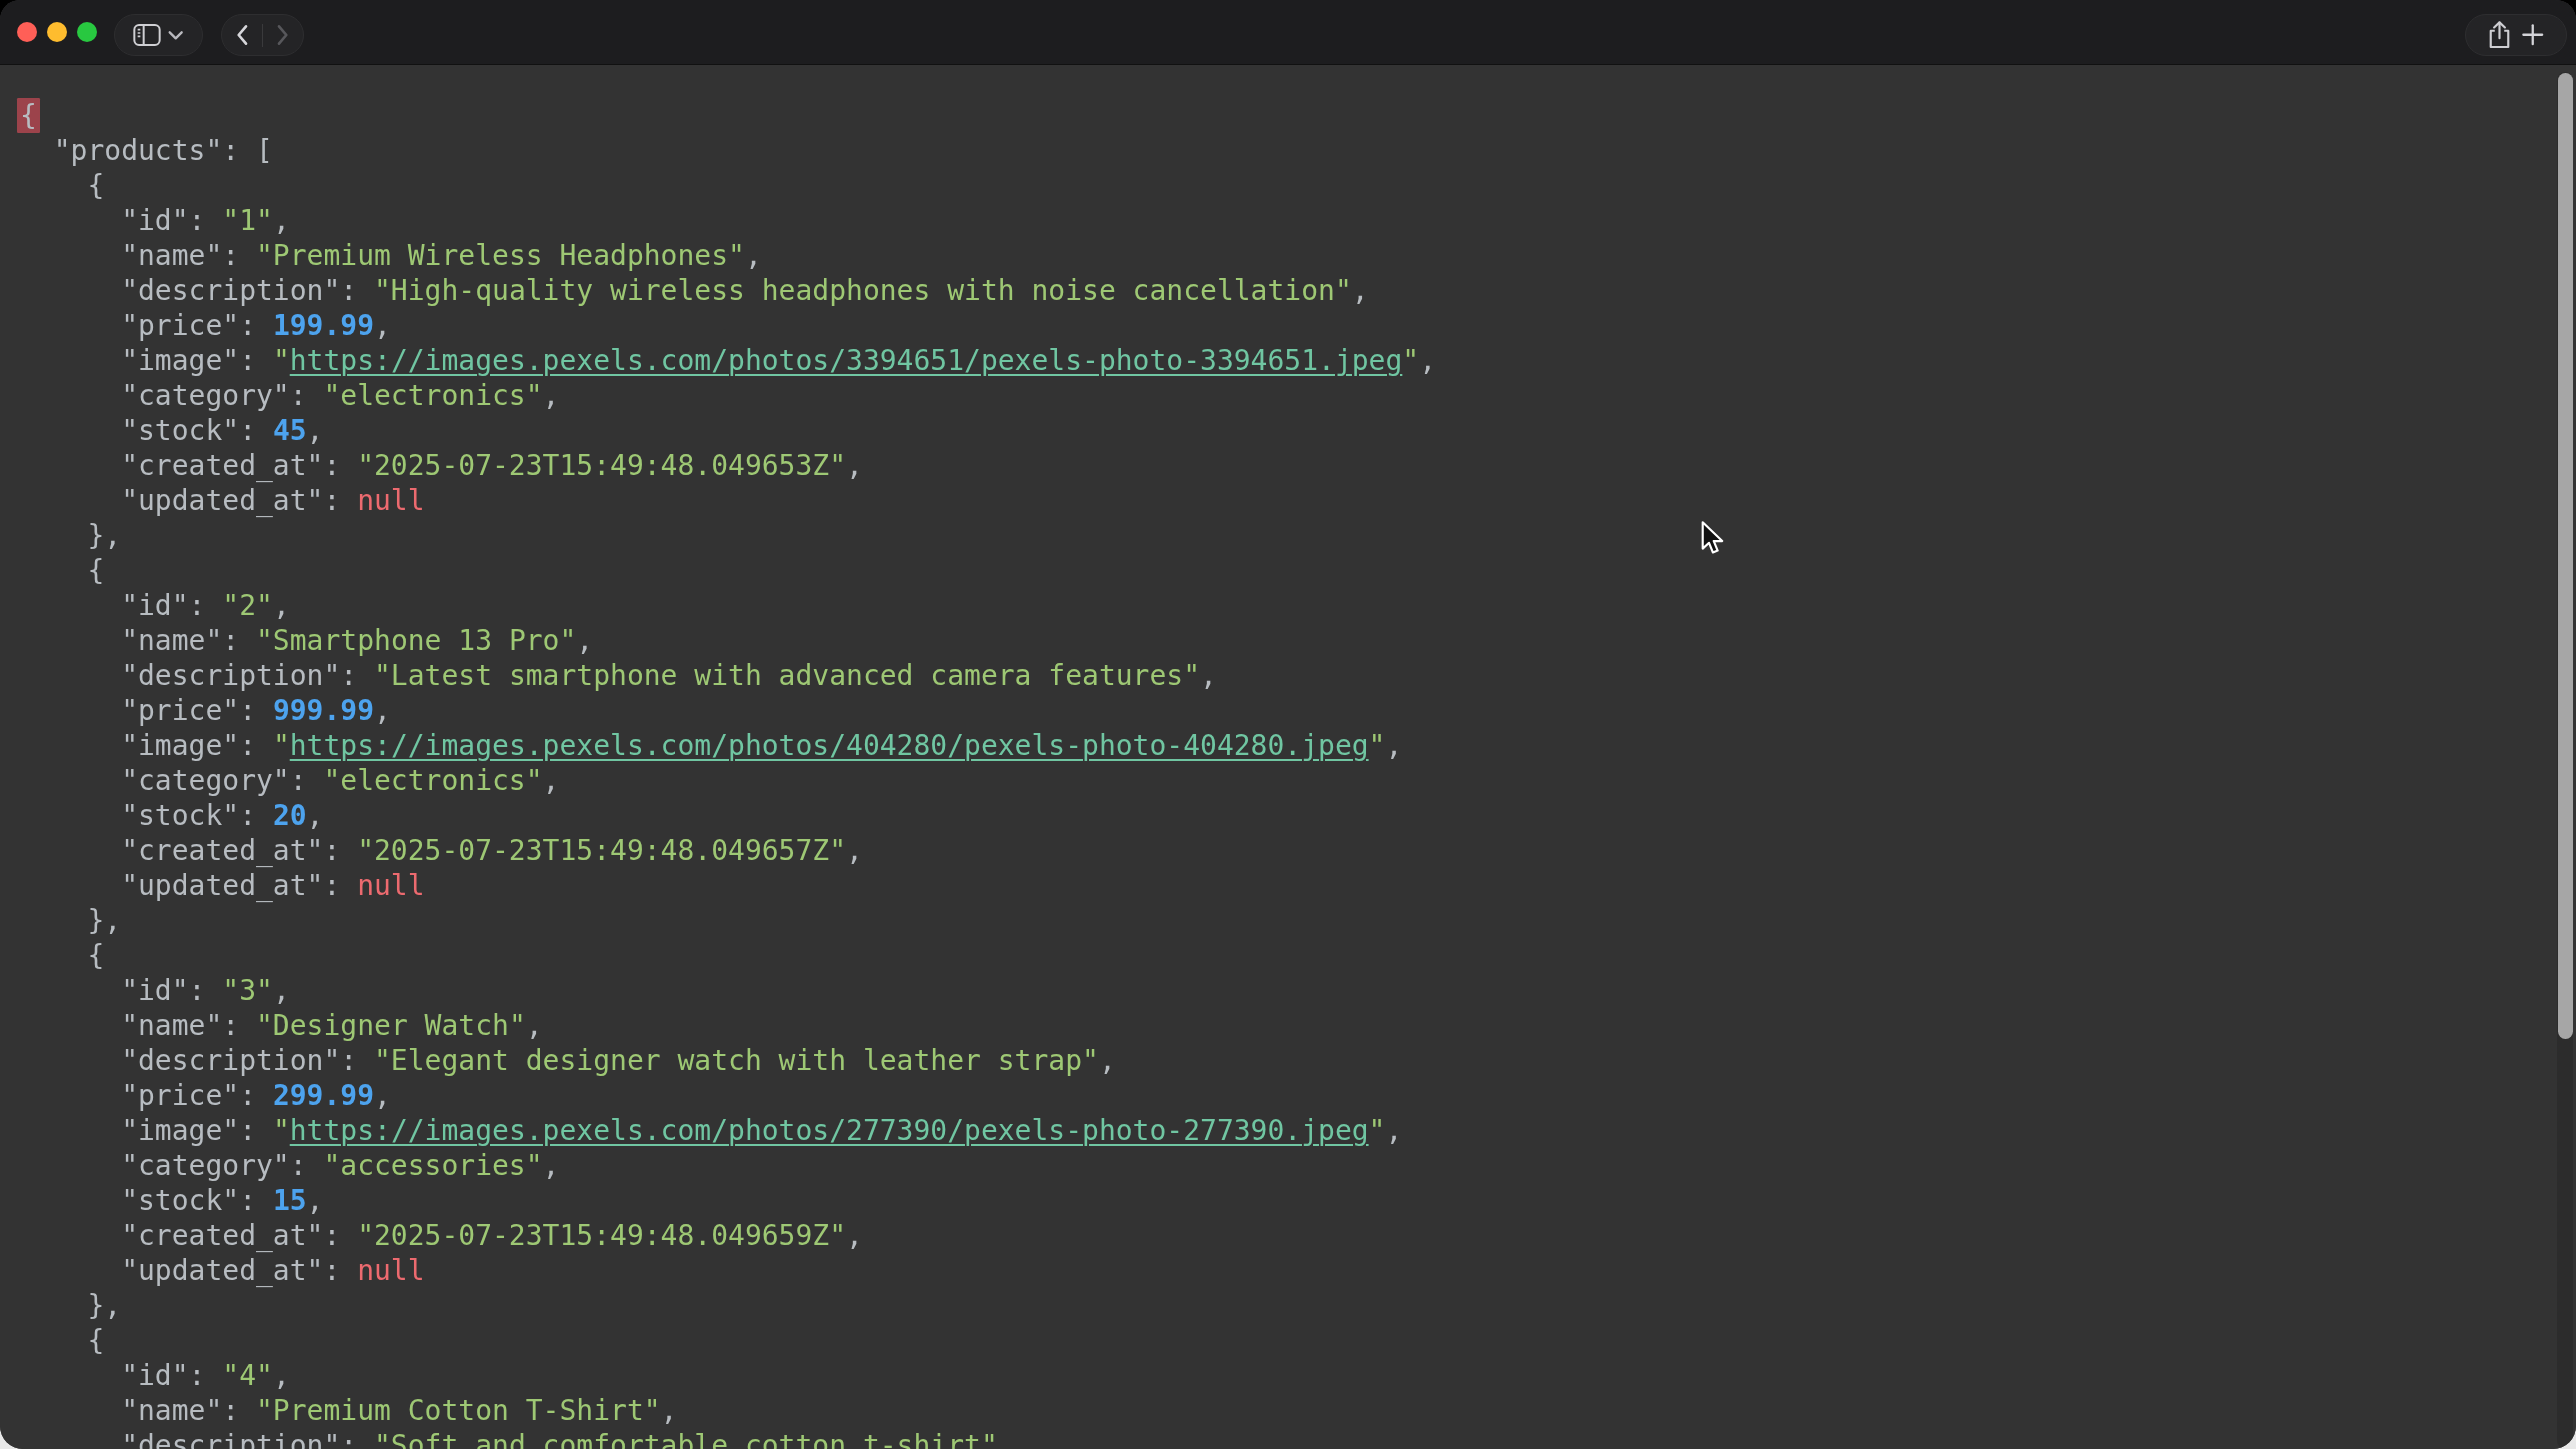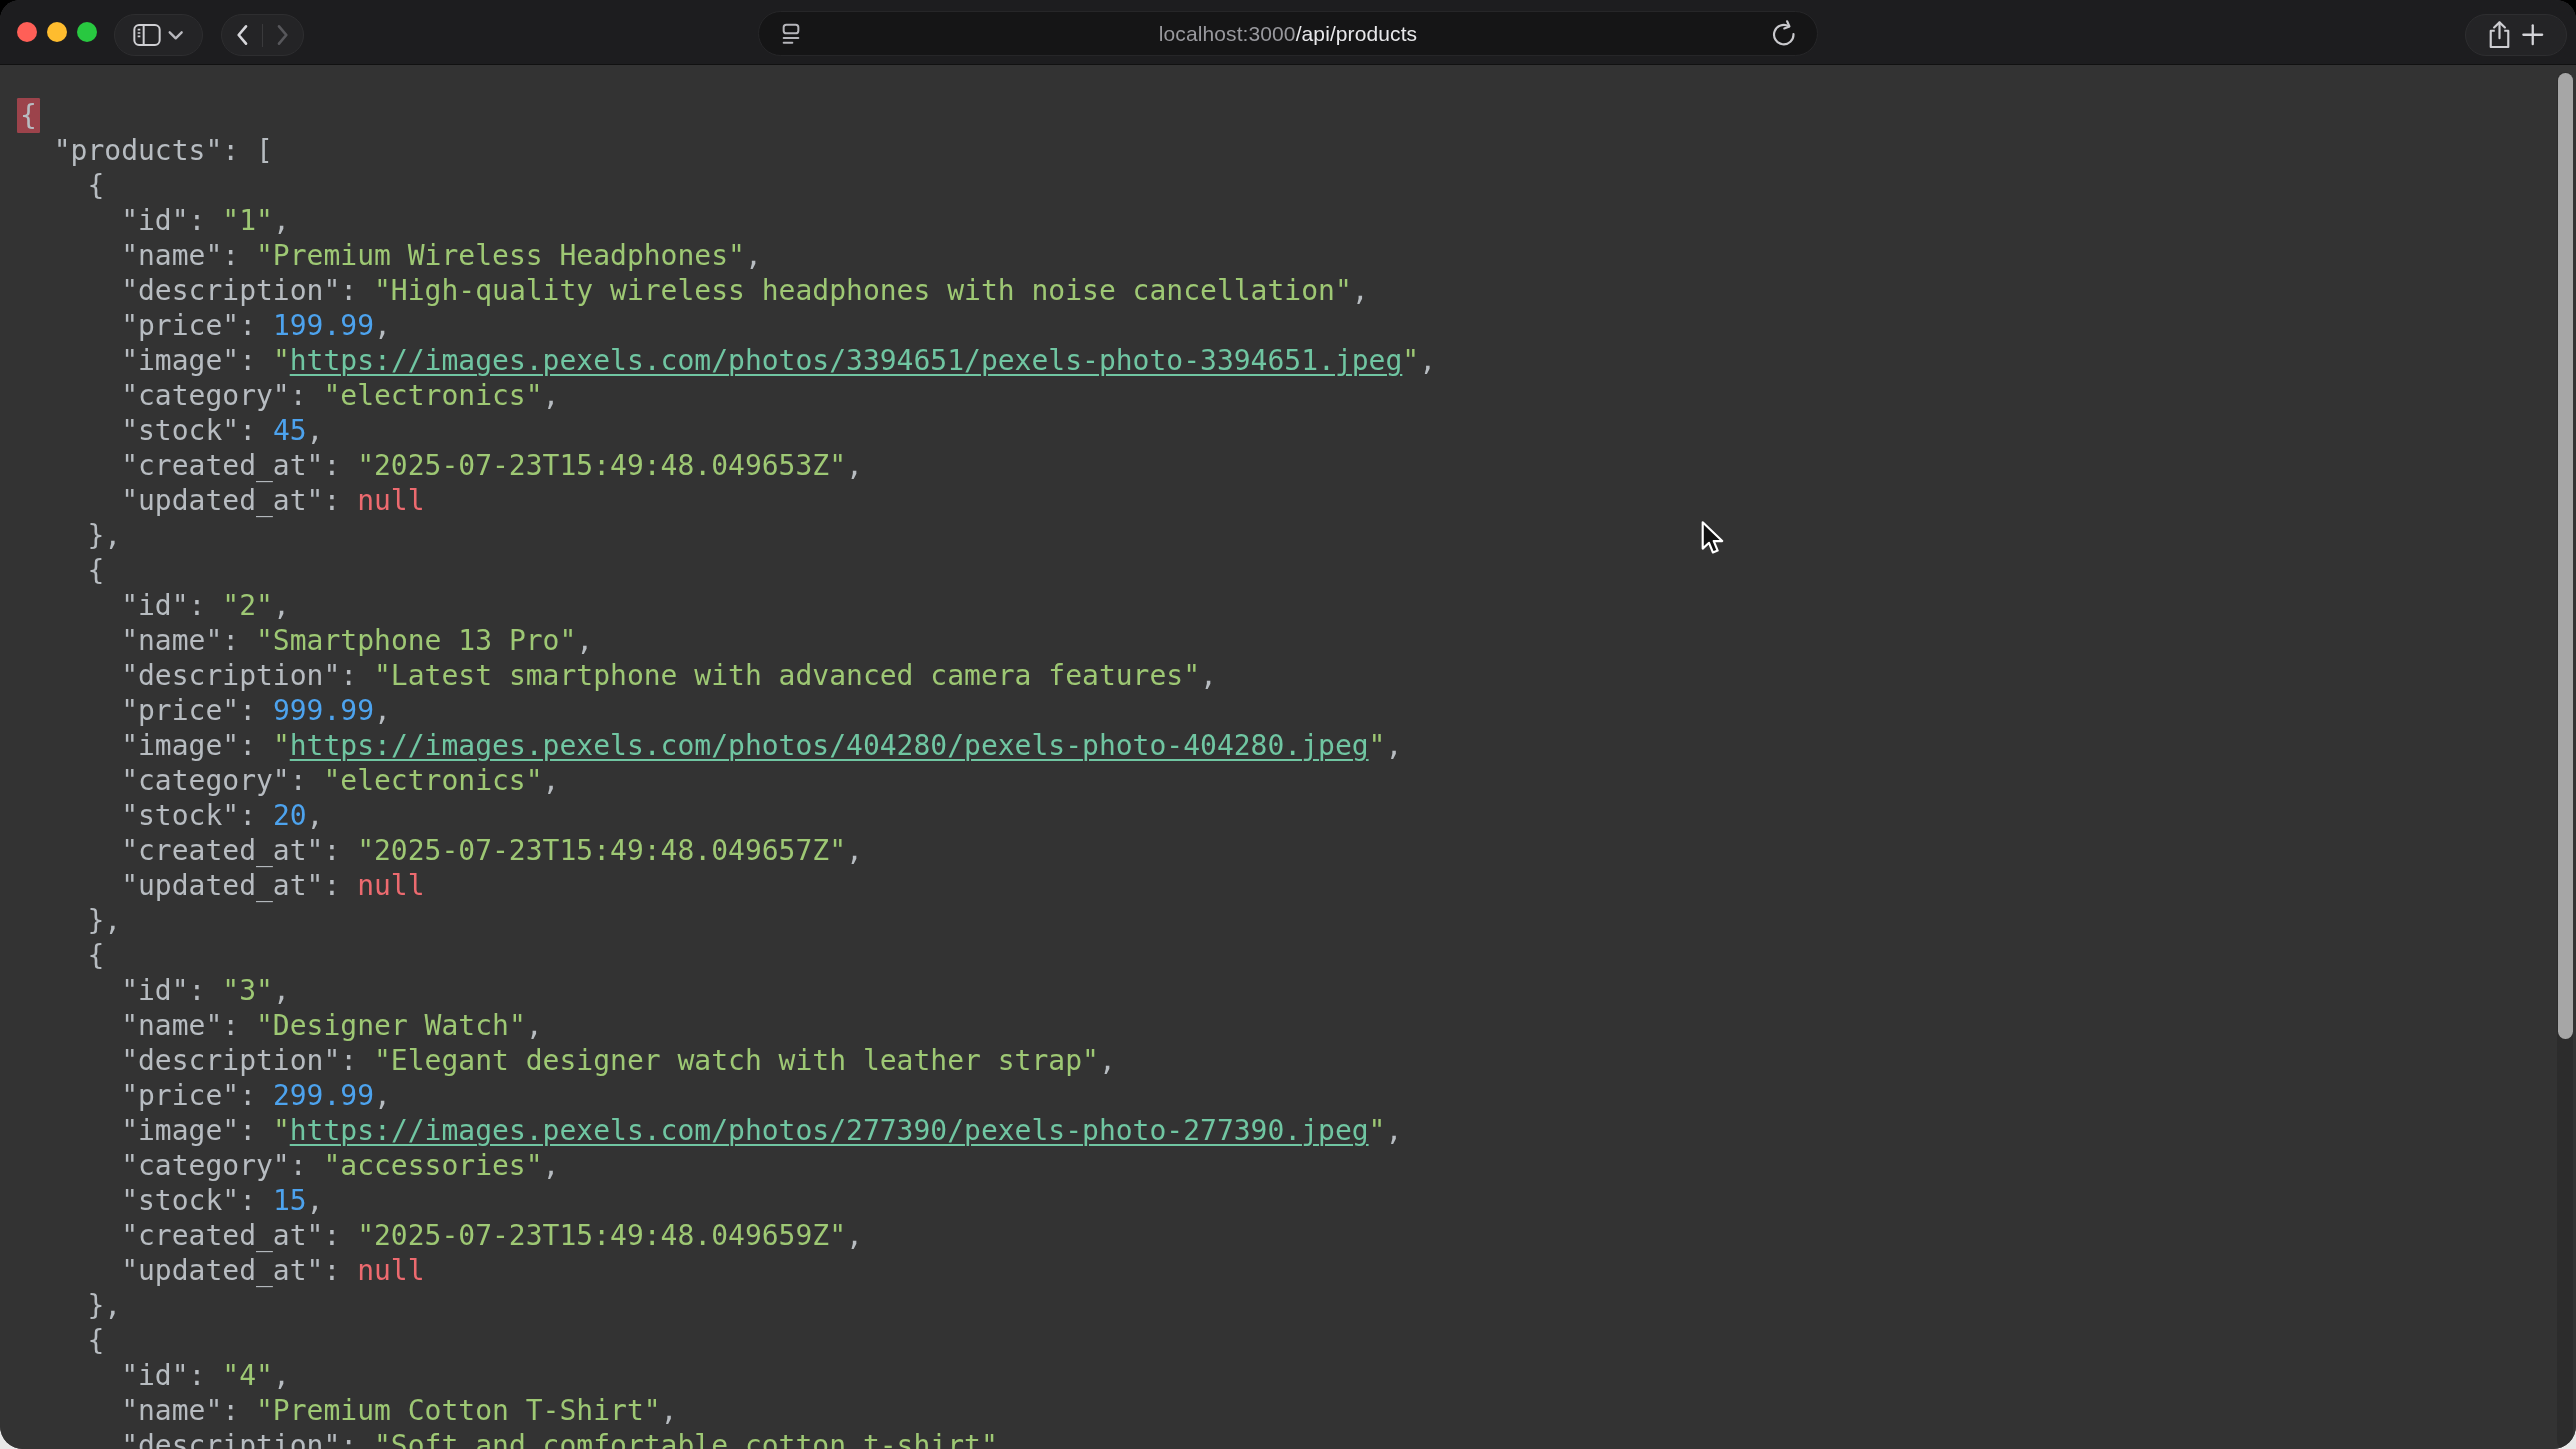--- a/index.html
+++ b/index.html
@@ -63,21 +63,21 @@
   .code {
     position:absolute; inset:0; overflow:hidden;
     padding:32px 0 0 20px;
     font-family:"DejaVu Sans Mono", monospace;
     font-size:28px; line-height:35px; white-space:pre;
   }
   .line { height:35px; }
   .tok-p { color:var(--c-pun); }
   .tok-s { color:var(--c-str); }
   .tok-u { color:var(--c-url); text-decoration:underline; text-underline-offset:4px; text-decoration-thickness:2px;margin-top:45px; }
-  .tok-n { color:var(--c-num); }
+  .tok-n { color:var(--c-num);font-weight:bold; }
   .tok-x { color:var(--c-nul);text-align:right; }
   .tok-h { color:var(--c-pun); background:var(--c-hlbg); padding:0.7px 2.7px; margin-left:-2.7px; border-radius:1.3px; }
 
   .scroll-track {
     position:absolute; right:2.7px; top:6px; width:16px; bottom:0;
     background:rgba(0,0,0,0.12); border-radius:8px;
   }
   .scroll-thumb {
     position:absolute; right:3.4px; top:7.4px; width:14.8px; height:966px;
     background:#a6a6a6; border-radius:7.4px;
@@ -125,36 +125,20 @@
         </svg>
       </button>
       <div class="nav-divider"></div>
       <button style="flex:1">
         <svg class="glyph" width="16" height="24" viewBox="0 0 24 36">
           <polyline points="6,5 17,18 6,31" fill="none" stroke="#57575b" stroke-width="4" stroke-linecap="round" stroke-linejoin="round"></polyline>
         </svg>
       </button>
     </div>
 
-    <div class="url-capsule">
-      <span class="capsule-icon-left">
-        <svg class="glyph" width="24" height="27" viewBox="0 0 36 40">
-          <rect x="7" y="6" width="22" height="13" rx="4" fill="none" stroke="#b5b5ba" stroke-width="3"></rect>
-          <line x1="7" y1="26" x2="29" y2="26" stroke="#b5b5ba" stroke-width="3" stroke-linecap="round"></line>
-          <line x1="7" y1="33" x2="20" y2="33" stroke="#b5b5ba" stroke-width="3" stroke-linecap="round"></line>
-        </svg>
-      </span>
-      <span class="url-text"><span class="url-host">localhost:3000</span><span class="url-path">/api/products</span></span>
-      <span class="capsule-icon-right">
-        <svg class="glyph" width="29.5" height="29.5" viewBox="0 0 44 44">
-          <path d="M 29.5 10.5 A 14.5 14.5 0 1 0 36.5 22" fill="none" stroke="#c9c9cd" stroke-width="3.2" stroke-linecap="round"></path>
-          <polyline points="27,3 30.5,10.8 22.8,13.8" fill="none" stroke="#c9c9cd" stroke-width="3.2" stroke-linecap="round" stroke-linejoin="round"></polyline>
-        </svg>
-      </span>
-    </div>
 
     <div class="pill right-pill">
       <button>
         <svg class="glyph" width="27" height="31" viewBox="0 0 40 46">
           <path d="M 13 16 H 7 V 40 H 33 V 16 H 27" fill="none" stroke="#cfcfd3" stroke-width="3.2" stroke-linejoin="round"></path>
           <line x1="20" y1="4" x2="20" y2="27" stroke="#cfcfd3" stroke-width="3.2" stroke-linecap="round"></line>
           <polyline points="12,11 20,3.5 28,11" fill="none" stroke="#cfcfd3" stroke-width="3.2" stroke-linecap="round" stroke-linejoin="round"></polyline>
         </svg>
       </button>
       <button>

